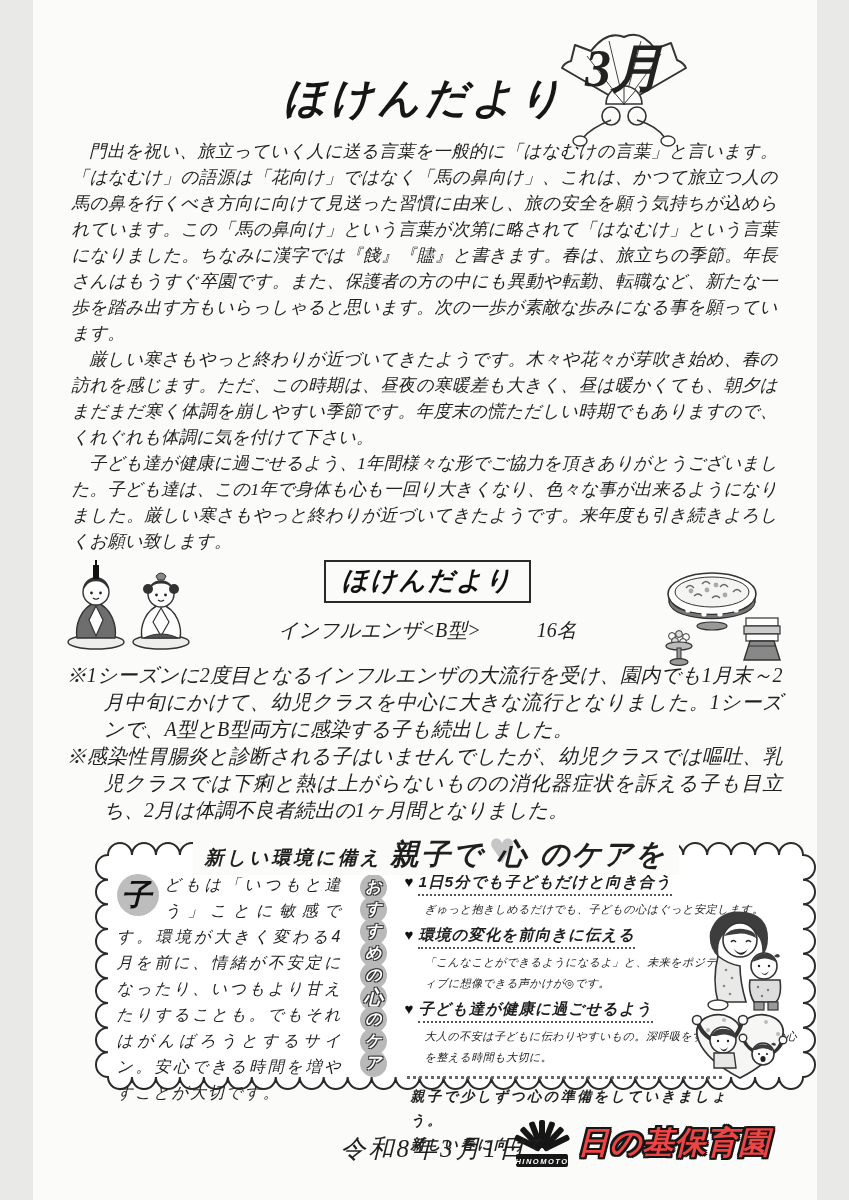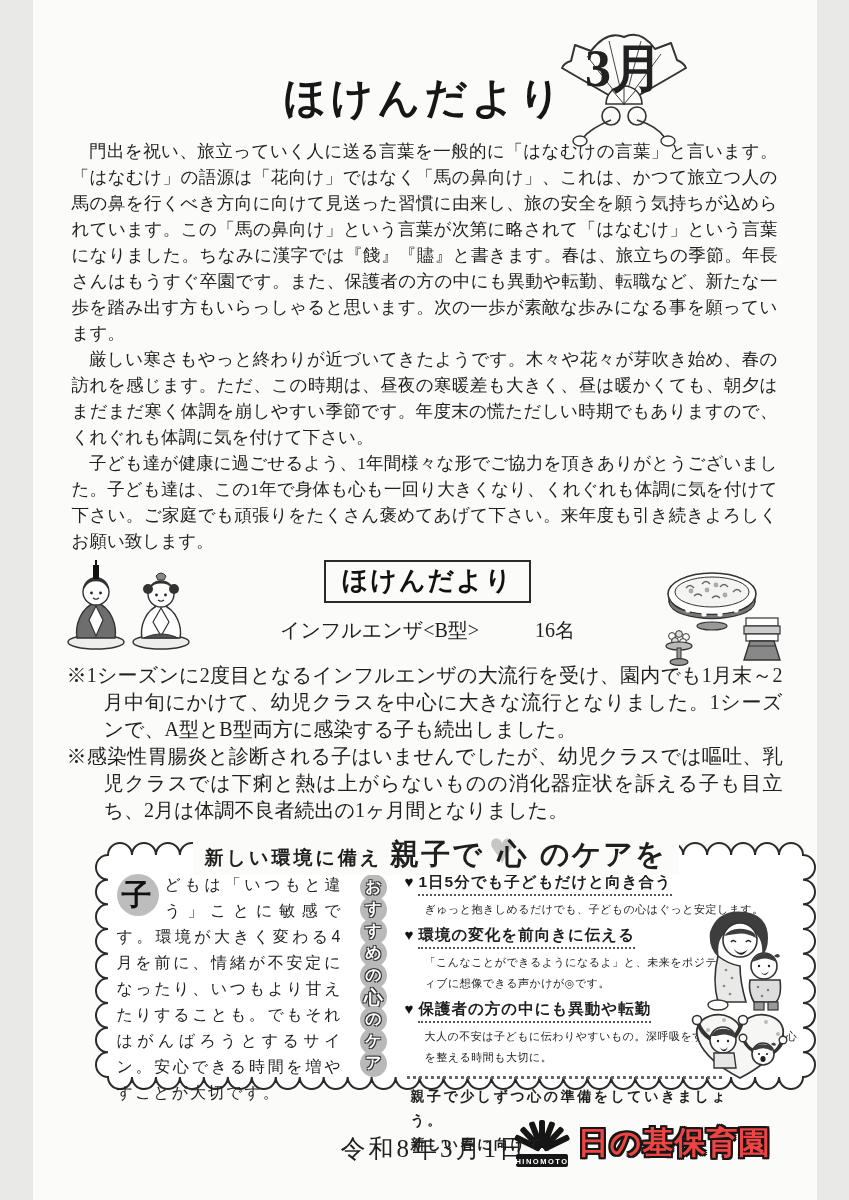--- a/index.html
+++ b/index.html
@@ -1,19 +1,20 @@
 <!DOCTYPE html>
 <html lang="ja"><head>
 <meta charset="utf-8">
 <style>
   html,body{margin:0;padding:0;background:#e9e9e7;}
   .page{
     position:relative; width:784px; height:1200px; margin:0 auto;
     background:#fbfbf9; color:#1f1f1f; overflow:hidden;
     font-family:"Liberation Serif","DejaVu Serif",serif;
+    font-style:italic;
   }
   .gothic{font-family:"Liberation Sans","DejaVu Sans",sans-serif;}
 
   
   .doc-title{
     margin:70px 0 0 0; text-align:center;
     font-family:"Liberation Sans","DejaVu Sans",sans-serif;
     font-size:42px; font-weight:900; letter-spacing:4px; color:#161616;
   }
   .fan{position:absolute; top:24px; right:118px; width:150px; height:130px;}
@@ -116,21 +117,21 @@
       <ellipse cx="119" cy="117" rx="7" ry="5" fill="#fff" stroke="#333" stroke-width="1.4"></ellipse>
       <text x="75" y="62" text-anchor="middle" font-family="Liberation Serif, DejaVu Serif, serif" font-size="52" font-weight="bold" fill="#222">3月</text>
     </svg>
   </div>
 
   <h1 class="doc-title">ほけんだより</h1>
 
   <div class="intro">
     <p>門出を祝い、旅立っていく人に送る言葉を一般的に「はなむけの言葉」と言います。「はなむけ」の語源は「花向け」ではなく「馬の鼻向け」、これは、かつて旅立つ人の馬の鼻を行くべき方向に向けて見送った習慣に由来し、旅の安全を願う気持ちが込められています。この「馬の鼻向け」という言葉が次第に略されて「はなむけ」という言葉になりました。ちなみに漢字では『餞』『贐』と書きます。春は、旅立ちの季節。年長さんはもうすぐ卒園です。また、保護者の方の中にも異動や転勤、転職など、新たな一歩を踏み出す方もいらっしゃると思います。次の一歩が素敵な歩みになる事を願っています。</p>
     <p>厳しい寒さもやっと終わりが近づいてきたようです。木々や花々が芽吹き始め、春の訪れを感じます。ただ、この時期は、昼夜の寒暖差も大きく、昼は暖かくても、朝夕はまだまだ寒く体調を崩しやすい季節です。年度末の慌ただしい時期でもありますので、くれぐれも体調に気を付けて下さい。</p>
-    <p>子ども達が健康に過ごせるよう、1年間様々な形でご協力を頂きありがとうございました。子ども達は、この1年で身体も心も一回り大きくなり、くれぐれも体調に気を付けて下さい。ご家庭でも頑張りをたくさん褒めてあげて下さい。来年度も引き続きよろしくお願い致します。</p>
+    <p>子ども達が健康に過ごせるよう、1年間様々な形でご協力を頂きありがとうございました。子ども達は、この1年で身体も心も一回り大きくなり、色々な事が出来るようになりました。厳しい寒さもやっと終わりが近づいてきたようです。来年度も引き続きよろしくお願い致します。</p>
   </div>
 
   <div class="infection-row">
     <div class="illu">
       <svg width="138" height="92" viewBox="0 0 138 92">
 
         <ellipse cx="36" cy="82" rx="28" ry="7" fill="#eee" stroke="#333" stroke-width="1.4"></ellipse>
         <path d="M36,42 C20,48 15,66 17,78 L55,78 C57,66 52,48 36,42 Z" fill="#6e6e6e" stroke="#333" stroke-width="1.4"></path>
         <path d="M36,46 L29,60 L36,76 L43,60 Z" fill="#fff" stroke="#333" stroke-width="1.2"></path>
         <circle cx="36" cy="32" r="13" fill="#fff" stroke="#333" stroke-width="1.4"></circle>
@@ -246,21 +247,21 @@
         <div class="tip">
           <div class="tip-title">
               <span class="heart-ico">♥</span>
               <span class="t">環境の変化を前向きに伝える</span>
             </div>
           <div class="tip-body narrow">「こんなことができるようになるよ」と、未来をポジティブに想像できる声かけが◎です。</div>
         </div>
         <div class="tip">
           <div class="tip-title">
               <span class="heart-ico">♥</span>
-              <span class="t">保護者の方の中にも異動や転勤</span>
+              <span class="t">子ども達が健康に過ごせるよう</span>
             </div>
           <div class="tip-body mid">大人の不安は子どもに伝わりやすいもの。深呼吸をするなど、自分の心を整える時間も大切に。</div>
         </div>
         <div class="dotted-divider"></div>
         <div class="closing">
           <div>親子で少しずつ心の準備をしていきましょう。</div>
           <div>新しい春に向けて、</div>
         </div>
       </div>
     </div>

